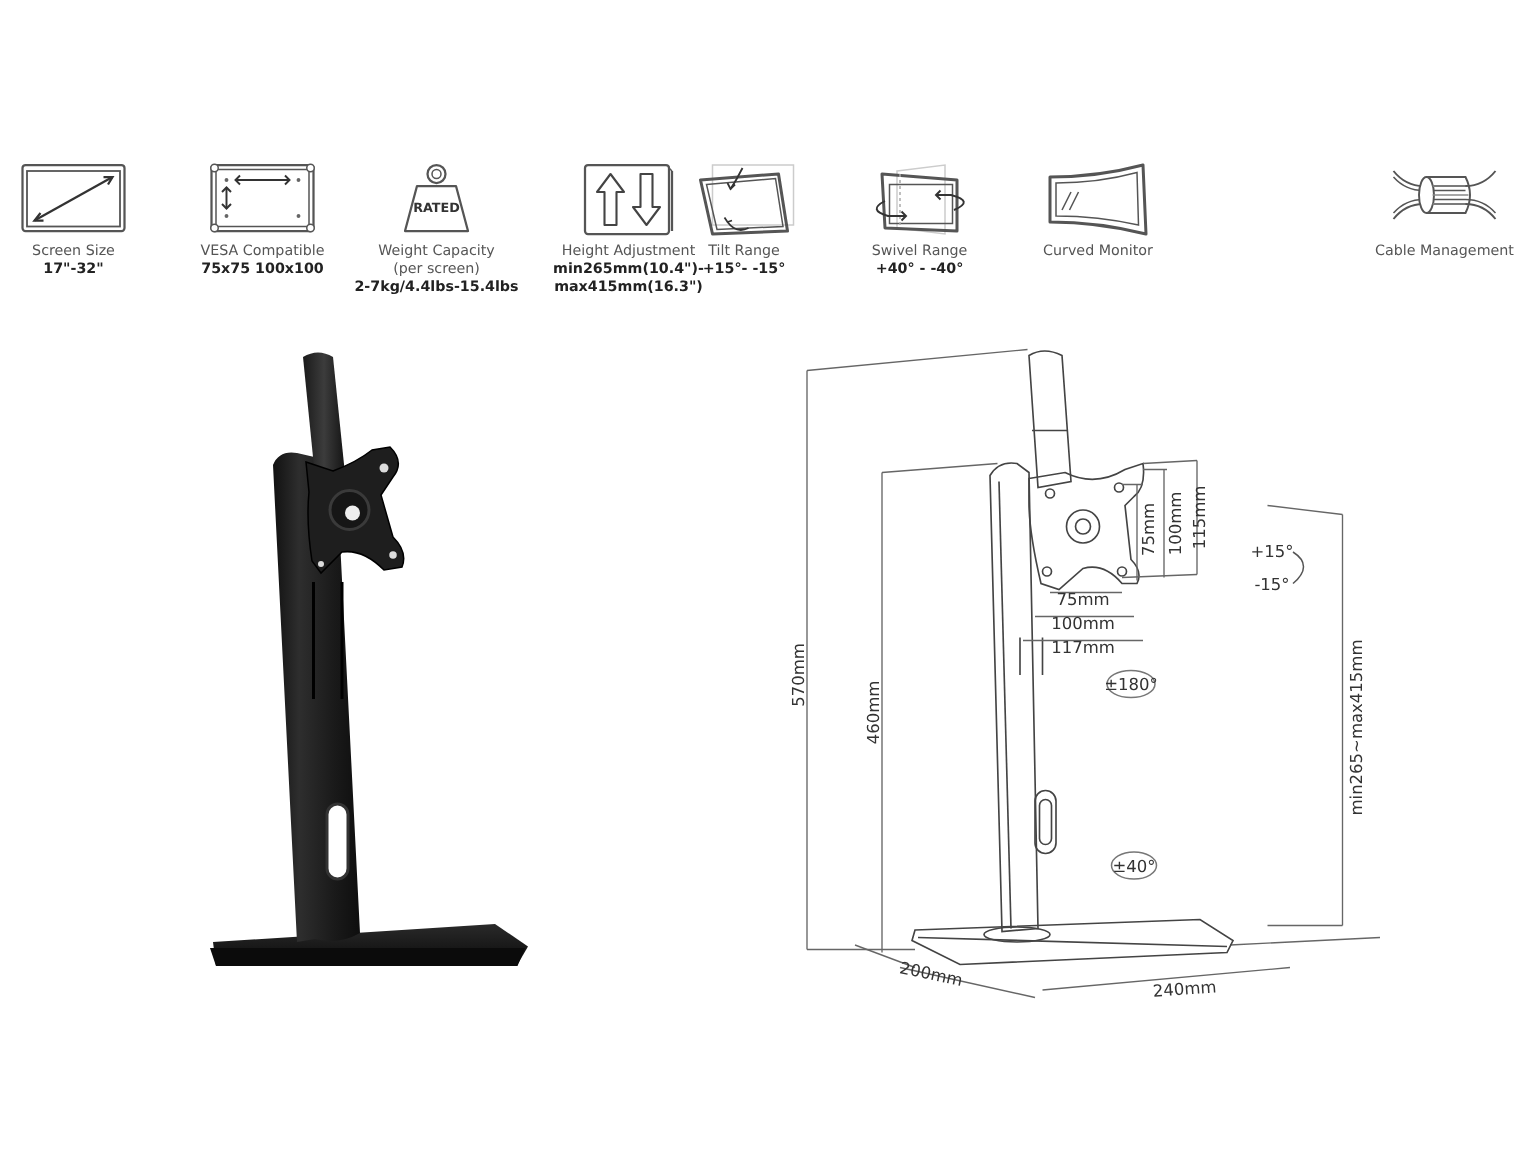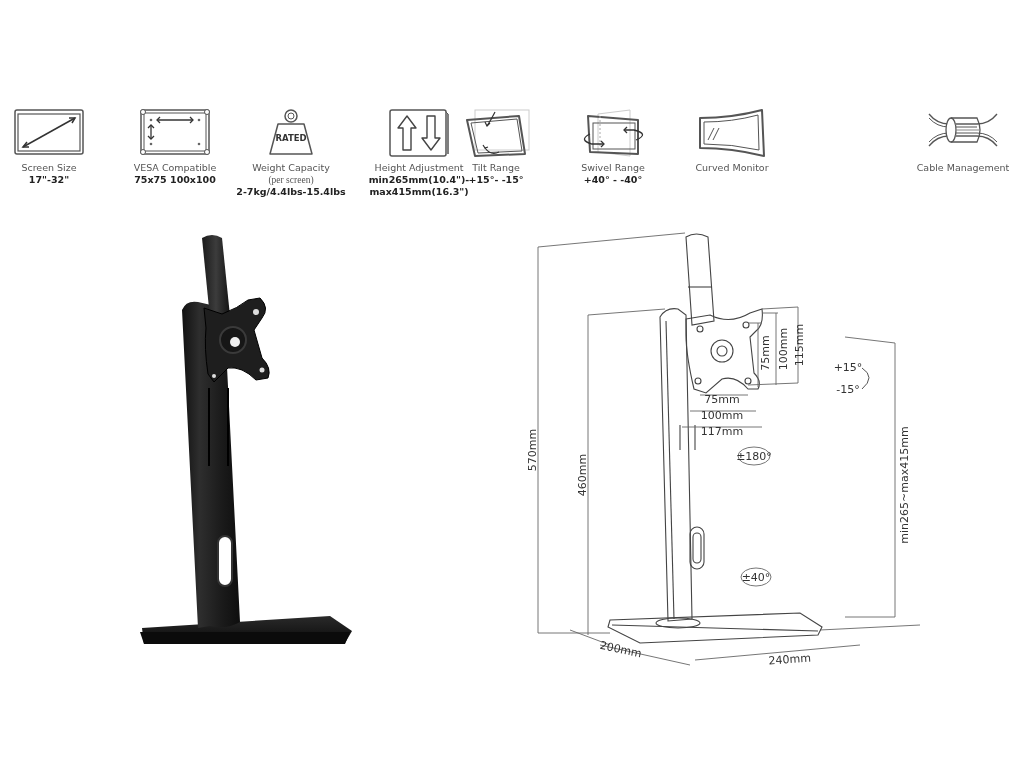--- a/index.html
+++ b/index.html
@@ -64,21 +64,21 @@
   <div class="feature" style="left:236px;">
     <div class="icon">
       <svg width="50" height="50" viewBox="0 0 50 50">
         <circle cx="25" cy="8" r="6" fill="none" stroke="#555" stroke-width="1.5"></circle>
         <circle cx="25" cy="8" r="3" fill="none" stroke="#555" stroke-width="1"></circle>
         <path d="M12,16 L38,16 L46,46 L4,46 Z" fill="none" stroke="#555" stroke-width="1.5" stroke-linejoin="round"></path>
         <text x="25" y="33" text-anchor="middle" font-size="8.5" font-weight="bold" fill="#333" font-family="DejaVu Sans, sans-serif">RATED</text>
       </svg>
     </div>
     <div class="label">Weight Capacity</div>
-    <div class="label" style="margin-top:0;font-family:Liberation Serif, serif;">(per screen)</div>
+    <div class="label" style="margin-top:0;">(per screen)</div>
     <div class="value">2-7kg/4.4lbs-15.4lbs</div>
   </div>
 
   <div class="feature" style="left:328px;margin-left:36px;">
     <div class="icon">
       <svg width="62" height="50" viewBox="0 0 62 50">
         <rect x="2" y="2" width="56" height="46" rx="2" fill="none" stroke="#555" stroke-width="1.5"></rect>
         <line x1="58" y1="4" x2="60" y2="6" stroke="#555"></line>
         <line x1="60" y1="6" x2="60" y2="46" stroke="#555" stroke-width="1.5"></line>
         <path d="M19,8 L10,20 L15,20 L15,42 L23,42 L23,20 L28,20 Z" fill="none" stroke="#444" stroke-width="1.4" stroke-linejoin="round"></path>

